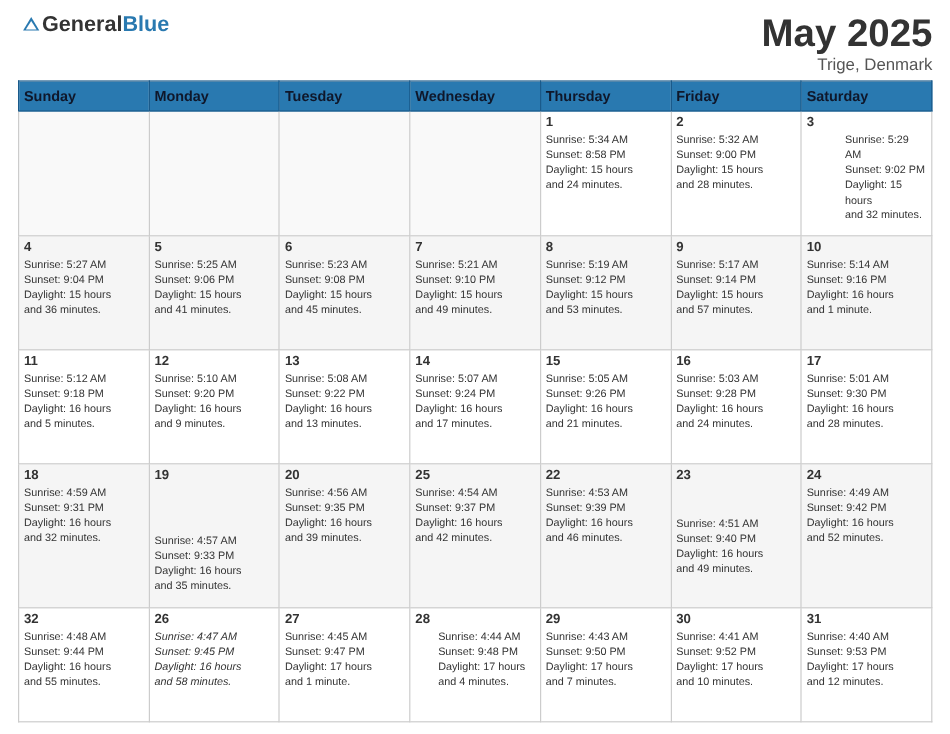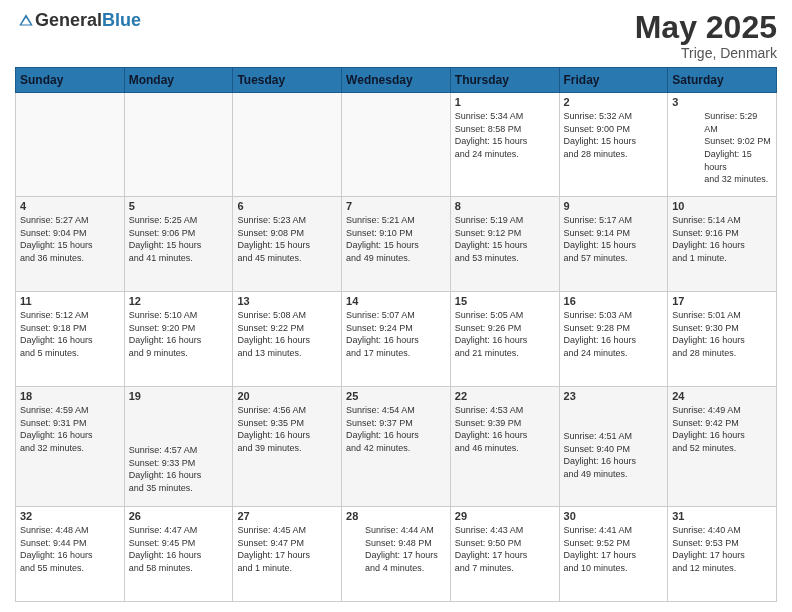--- a/index.html
+++ b/index.html
@@ -328,21 +328,21 @@
         <tr>
           <td>
             <span class="day-number">32</span>
             <div class="cell-content" style="white-space: pre-line;">Sunrise: 4:48 AM
 Sunset: 9:44 PM
 Daylight: 16 hours
 and 55 minutes.</div>
           </td>
           <td>
             <span class="day-number">26</span>
-            <div class="cell-content" style="white-space: pre-line;">Sunrise: 4:47 AM
+            <div class="cell-content" style="white-space: pre-line; font-style: italic;">Sunrise: 4:47 AM
 Sunset: 9:45 PM
 Daylight: 16 hours
 and 58 minutes.</div>
           </td>
           <td>
             <span class="day-number">27</span>
             <div class="cell-content" style="white-space: pre-line;">Sunrise: 4:45 AM
 Sunset: 9:47 PM
 Daylight: 17 hours
 and 1 minute.</div>

